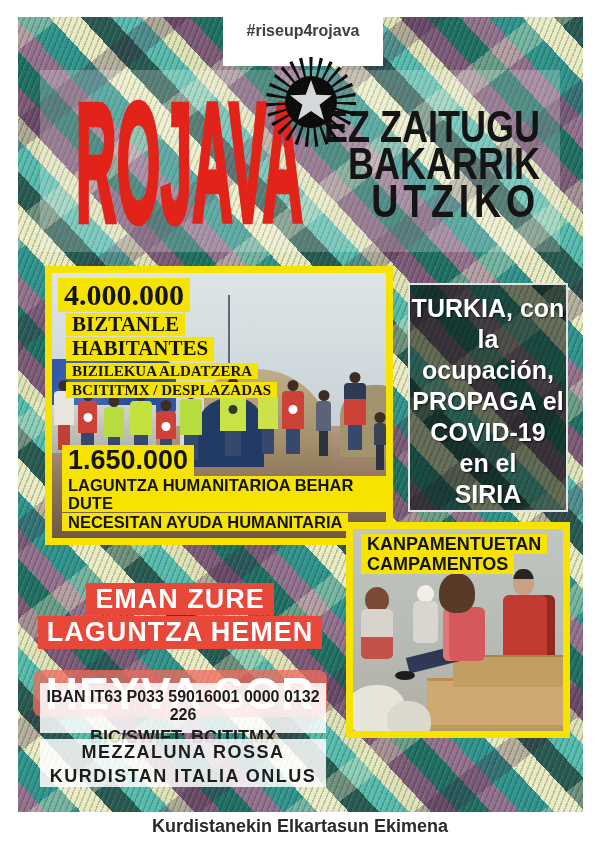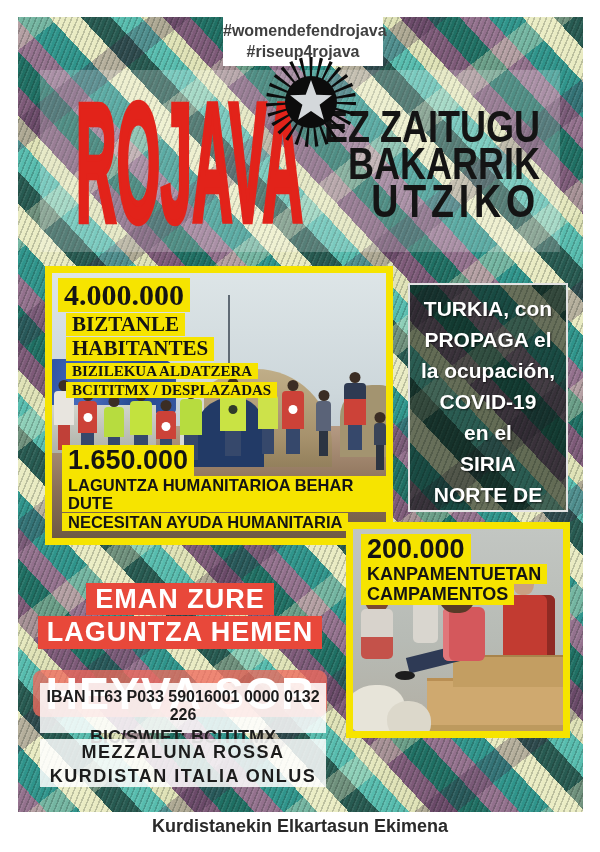--- a/index.html
+++ b/index.html
@@ -81,21 +81,21 @@
   .p2-man-vest{position:absolute;left:150px;top:66px;width:52px;height:76px;border-radius:6px 6px 0 0;background:#c23b31;
                box-shadow:inset -8px 0 0 #8f2a23;}
   .p2-left-hair{position:absolute;left:12px;top:58px;width:24px;height:26px;border-radius:50%;background:#7a4a33;}
   .p2-left-body{position:absolute;left:8px;top:80px;width:32px;height:50px;border-radius:5px;
                 background:linear-gradient(180deg,#d8d3cc 0 55%,#c4524a 55%);}
   .p2-scarf-head{position:absolute;left:64px;top:56px;width:17px;height:18px;border-radius:50%;background:#f1efe8;}
   .p2-scarf-body{position:absolute;left:60px;top:72px;width:25px;height:42px;border-radius:5px;background:#d9d6cf;}
   
   .covid-box{position:absolute;left:390px;top:266px;width:156px;height:225px;border:2px solid #e3e3e3;overflow:hidden;}
   .covid-box::before{content:"";position:absolute;inset:0;background:rgba(8,20,14,.58);}
-  .covid-text{position:relative;z-index:1;color:#ffffff;font-weight:700;font-size:21px;line-height:31px;
+  .covid-text{position:relative;z-index:1;color:#ffffff;font-weight:700;font-size:25px;line-height:31px;
               text-align:center;padding-top:8px;text-shadow:1px 1px 2px rgba(0,0,0,.65);}
   
   .stats-top{position:absolute;left:6px;top:5px;z-index:2;font-family:Liberation Serif, serif;}
   .stats-top div{margin-bottom:1px;}
   .indent{margin-left:8px;}
   .stats-bottom{position:absolute;left:10px;bottom:6px;z-index:2;}
   .stats-camp{position:absolute;left:8px;top:5px;z-index:2;}
   
   .donate{position:absolute;left:12px;top:566px;width:300px;text-align:center;}
   .cta-strip{display:inline-block;background:#e8483a;color:#ffffff;font-weight:700;font-size:27px;
@@ -115,21 +115,20 @@
 </head>
 <body>
 
 <div class="page">
 
   <div class="camo-area camo">
 
     <div class="title-glow"></div>
 
     <div class="hashtag-box">
-      <div>#womendefendrojava</div>
       <div>#riseup4rojava</div>
     </div>
 
     <div class="title">ROJAVA</div>
 
     <div class="subtitle">
       <div class="s-line">EZ ZAITUGU</div>
       <div class="s-line">BAKARRIK</div>
       <div class="s-line last">UTZIKO</div>
     </div>
@@ -186,22 +185,22 @@
       <div class="stats-bottom">
         <div><span class="hl v-mid">1.650.000</span></div>
         <div><span class="hl lab-bt">LAGUNTZA HUMANITARIOA BEHAR DUTE</span></div>
         <div><span class="hl lab-bt">NECESITAN AYUDA HUMANITARIA</span></div>
       </div>
     </div>
 
     <div class="covid-box camo">
       <div class="covid-text">
         <div>TURKIA, con</div>
+        <div>la ocupación,</div>
         <div>PROPAGA el</div>
-        <div>la ocupación,</div>
         <div>COVID-19</div>
         <div>en el</div>
         <div>SIRIA</div>
         <div>NORTE DE</div>
       </div>
     </div>
 
     <div class="photo photo2">
       <div class="scene">
         <div class="p2-sky"></div>
@@ -214,21 +213,20 @@
         <div class="p2-box1"></div>
         <div class="p2-box2"></div>
         <div class="p2-sack1"></div>
         <div class="p2-sack2"></div>
         <div class="p2-woman-legs"></div>
         <div class="p2-woman-shoe"></div>
         <div class="p2-woman-vest"></div>
         <div class="p2-woman-hair"></div>
       </div>
       <div class="stats-camp">
-        <div><span class="hl v-mid">200.000</span></div>
         <div><span class="hl lab-md">KANPAMENTUETAN</span></div>
         <div><span class="hl lab-md">CAMPAMENTOS</span></div>
       </div>
     </div>
 
     <div class="donate">
       <div><span class="cta-strip">EMAN ZURE</span></div>
       <div style="margin-top:1px;"><span class="cta-strip">LAGUNTZA HEMEN</span></div>
       <div><span class="heyva">HEYVA SOR</span></div>
     </div>

